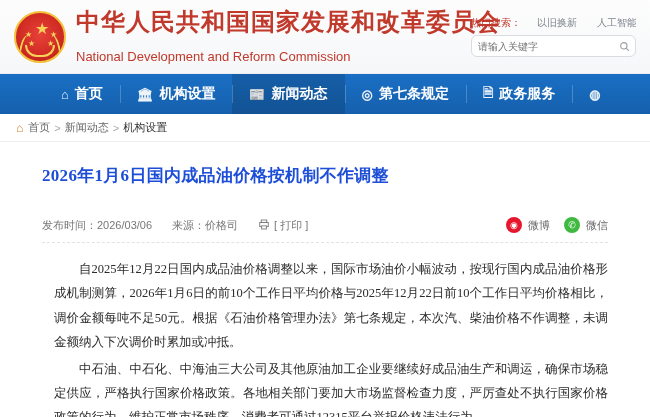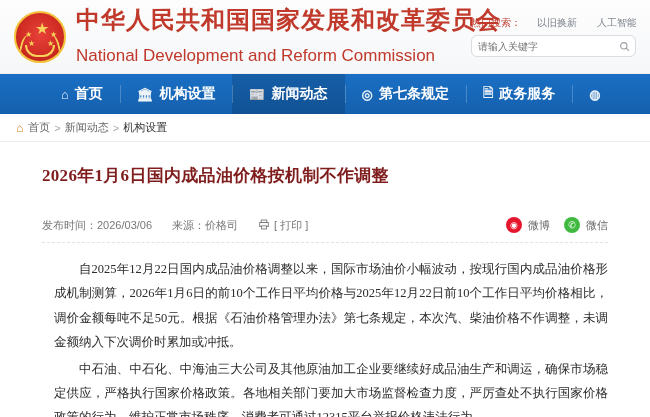--- a/index.html
+++ b/index.html
@@ -70,21 +70,21 @@
   .title-cn {
     font-family: "Liberation Serif", serif;
     font-size: 24px;
     font-weight: bold;
     color: #c0392b;
     letter-spacing: 1px;
     line-height: 1.15;
     white-space: nowrap;
   }
   .title-en {
-    font-size: 17px;
+    font-size: 13px;
     color: #c0392b;
     margin-top: 12px;
     white-space: nowrap;
   }
 
   .search-box {
     flex: 0 0 auto;
     width: 165px;
     margin-left: 6px;
   }
@@ -172,21 +172,21 @@
   .crumb-cur { color: #333; }
 
   
   .article {
     padding: 22px 42px 0 42px;
   }
   .art-title {
     font-family: "Liberation Serif", serif;
     font-size: 17px;
     font-weight: bold;
-    color: #7f1d1d;
+    color: #1d4ed8;
     text-align: left;
     letter-spacing: .3px;
   }
   .meta-row {
     margin-top: 30px;
     border-bottom: 1px dashed #e2e2e2;
     padding-bottom: 9px;
     display: flex;
     align-items: center;
     font-size: 11px;

